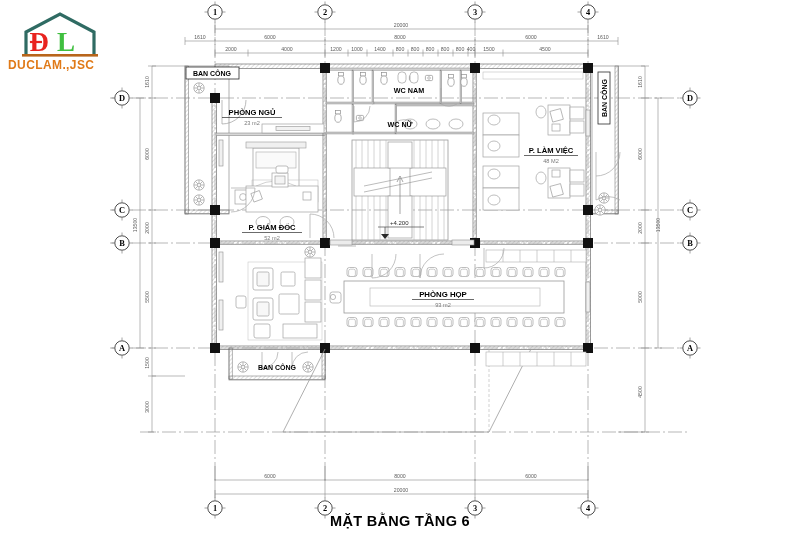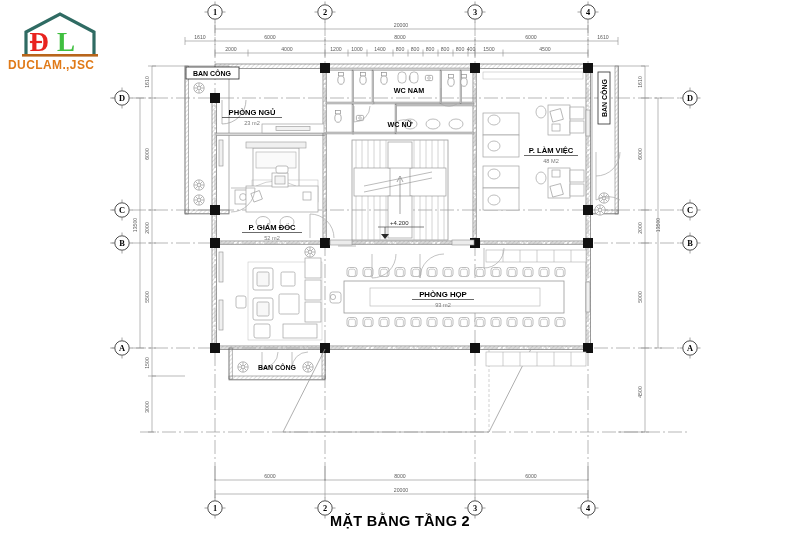--- a/index.html
+++ b/index.html
@@ -782,15 +782,15 @@
       <line x1="412" y1="299.5" x2="474" y2="299.5" stroke="#2b2b2b" stroke-width="0.7"></line>
       <text x="443" y="307" font-family="'Liberation Sans', sans-serif" font-size="5.6" text-anchor="middle" fill="#7a7a7a">93 m2</text>
     </g>
 
     <g>
       <text x="277" y="370" font-family="'Liberation Sans', sans-serif" font-size="7" font-weight="bold" text-anchor="middle" fill="#000000">BAN CÔNG</text>
     </g>
 
   </svg>
 
-  <div id="sheet-title">MẶT BẰNG TẦNG 2</div>
+  <div id="sheet-title">MẶT BẰNG TẦNG 6</div>
 
 </div>
 
 </body></html>

